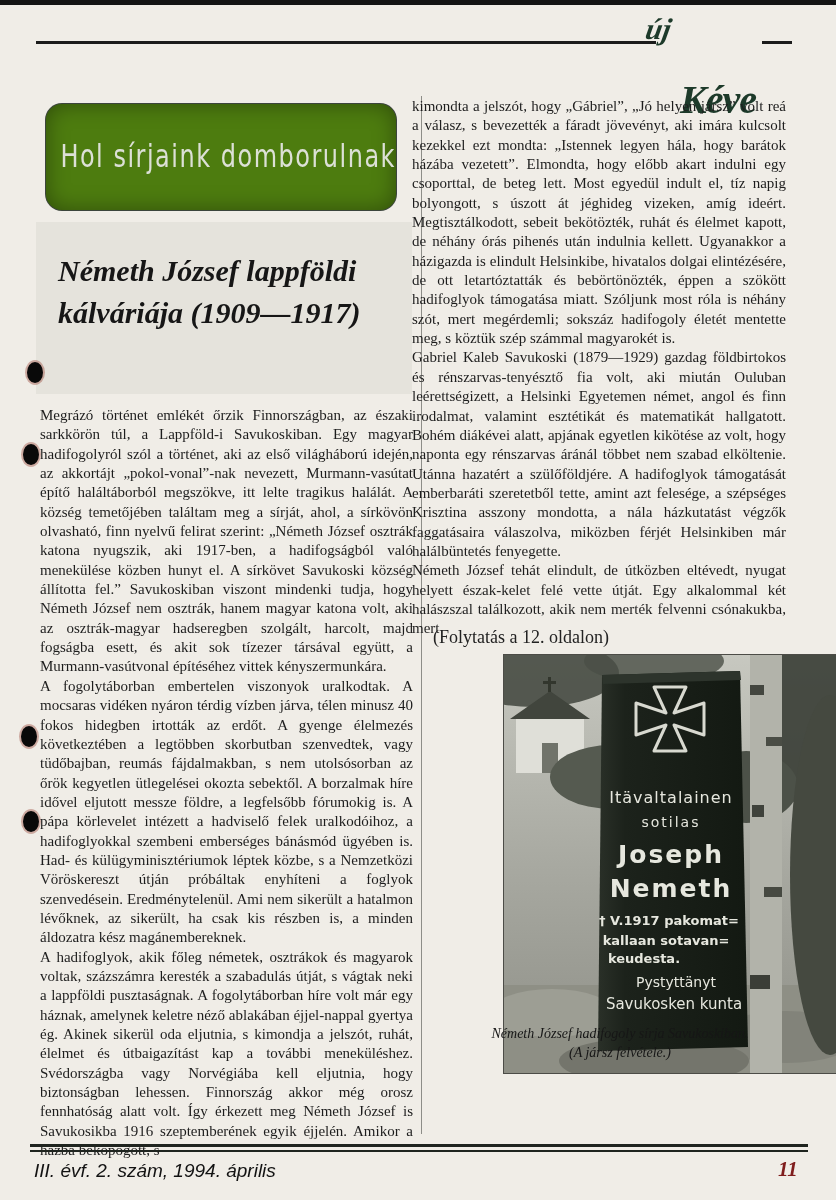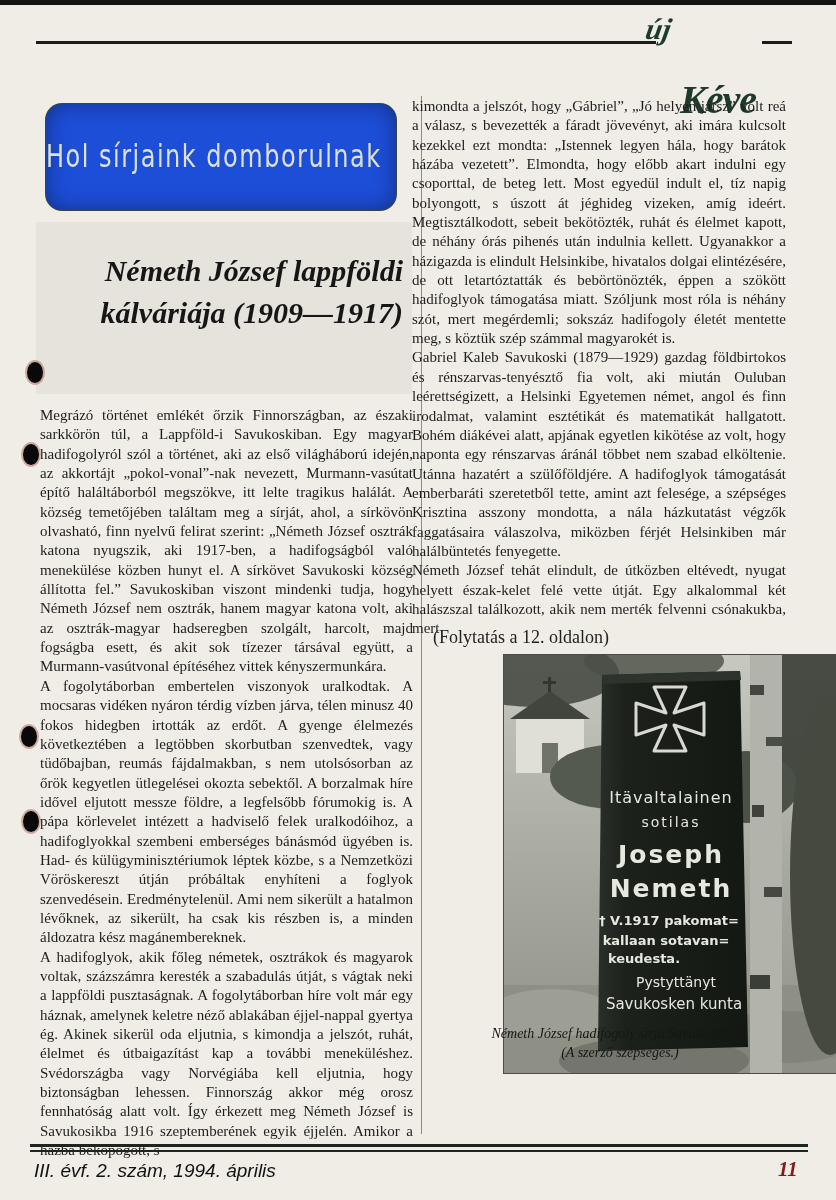--- a/index.html
+++ b/index.html
@@ -17,36 +17,36 @@
     font:bold italic 30px "Liberation Serif", serif; color:#1d3a2a;
     transform:skewX(-10deg);
   }
   .logo-keve {
     position:absolute; left:680px; top:28px;
     font:bold italic 40px "Liberation Serif", serif; color:#1d3a2a; letter-spacing:-1px;margin-top:48px;
   }
 
   .rubric-box {
     position:absolute; left:46px; top:104px; width:350px; height:106px;
-    background:#1d4ed8; border-radius:16px;
+    background:#4d7c0f; border-radius:16px;
     box-shadow:inset 0 0 22px rgba(0,0,0,.38), 0 0 0 1px #3c453c;
-    display:flex; align-items:center; justify-content:flex-start;
+    display:flex; align-items:center; justify-content:flex-end;
   }
   .rubric-label {
     font-family:"DejaVu Sans", sans-serif; font-size:24px; font-weight:400;
     color:#dce0d6; letter-spacing:1.5px; transform:scaleY(1.3);
     white-space:nowrap;
   }
 
   .title-panel { position:absolute; left:36px; top:222px; width:376px; height:172px; background:#e5e3dc; }
   .article-title {
     position:absolute; left:58px; top:250px; width:345px;
     font:bold italic 30px/42px "Liberation Serif", serif; color:#161616;
   }
-  .article-title span { display:block;text-align:right; }
+  .article-title span { display:block; }
 
   .body-col {
     position:absolute; width:373px; font-size:15px; line-height:19.35px;
     text-align:justify; color:#1d1d1d;
   }
   .body-col p { margin:0; }
   .col-left  { left:40px;  top:399px;margin-top:7px; }
   .col-right { left:412px; top:97px;  width:374px; }
   .col-divider { position:absolute; left:421px; top:96px; width:1px; height:1038px; background:#8d8d88; }
 
@@ -192,20 +192,20 @@
         <text class="stone-text" x="162" y="290" font-size="13" font-weight="bold" text-anchor="middle">kallaan sotavan=</text>
         <text class="stone-text" x="140" y="308" font-size="13" font-weight="bold" text-anchor="middle">keudesta.</text>
         <text class="stone-text" x="172" y="332" font-size="14" text-anchor="middle">Pystyttänyt</text>
         <text class="stone-text" x="170" y="354" font-size="15" text-anchor="middle">Savukosken kunta</text>
       </g>
     </svg>
   </div>
 
   <div class="caption">
     <span>Németh József hadifogoly sírja Savukoskiban.</span>
-    <span>(A szerző szépséges.)</span>
+    <span>(A jársz felvétele.)</span>
   </div>
 
   <div class="footer-rule"></div>
   <div class="footer-issue">III. évf. 2. szám, 1994. április</div>
   <div class="footer-page">11</div>
 
 </div>
 
 </body></html>

